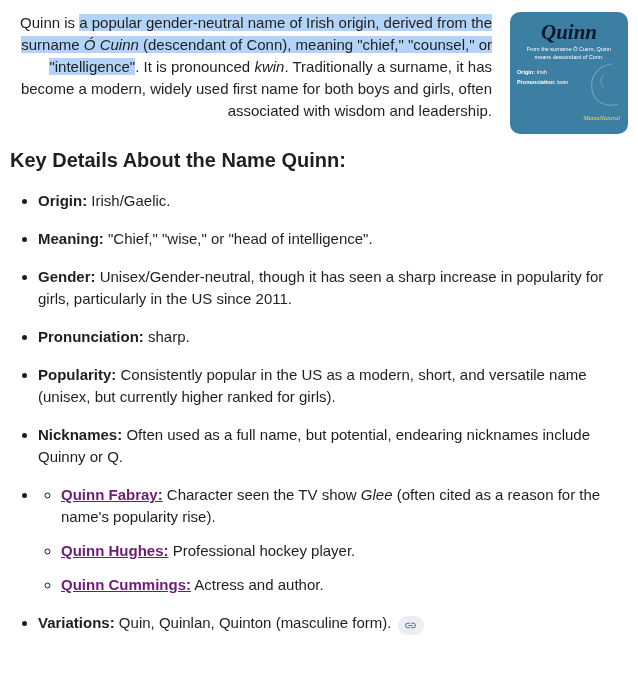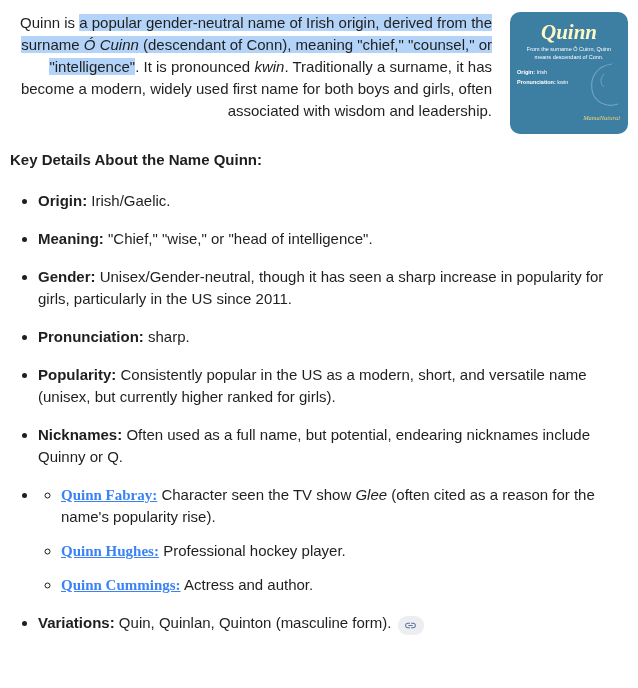--- a/index.html
+++ b/index.html
@@ -27,62 +27,61 @@
     padding: 8px 7px 6px;
     box-sizing: border-box;
     position: relative;
     color: #ffffff;
     overflow: hidden;
   }
   .card-title {
     font-family: "Liberation Serif", serif;
     font-style: italic; font-weight: 700;
     font-size: 21px; line-height: 24px;
-    color: #fef9c3; text-align: center;
+    color: #0f172a; text-align: center;
   }
   .card-sub {
     font-size: 5.5px; line-height: 1.45;
     text-align: center; margin-top: 2px; padding: 0 8px;
   }
   .card-meta { font-size: 5.5px; line-height: 1.8; margin-top: 6px; }
   .card-meta b { font-weight: 700; }
   .card-brand {
     position: absolute; bottom: 5px; right: 8px;
     font-family: "Liberation Serif", serif; font-style: italic;
     font-size: 6.5px; color: #f0d472;
   }
   .card-doodle { position: absolute; right: 2px; top: 48px; opacity: .28; }
 
   .intro { margin: 0; text-align: right; }
 
   
   h3.section {
-    font-size: 15px; line-height: 20px;
+    font-size: 20px; line-height: 20px;
     margin: 28px 0 20px 0;
   }
 
   
   ul.main-list {
     margin: 0; padding: 0 0 0 28px;
     list-style: disc;
   }
   ul.main-list > li { margin-bottom: 16px; }
   ul.sub-list {
     margin: 12px 0 0 0; padding: 0 0 0 23px;
     list-style: circle;
   }
   ul.sub-list > li { margin-bottom: 12px; }
   ul.sub-list > li:last-child { margin-bottom: 0; }
 
   .plink {
     font-weight: 700;
     text-decoration: underline;
-    color: #3b82f6;
+    color: #701a75;
     cursor: pointer;
-    font-family: Liberation Serif, serif;
   }
 
   .link-chip {
     display: inline-flex; align-items: center; justify-content: center;
     width: 26px; height: 19px;
     background: #eceef2; border-radius: 9px;
     vertical-align: -4px; margin-left: 6px;
     cursor: pointer;
   }
   .link-chip svg { display:block; }

